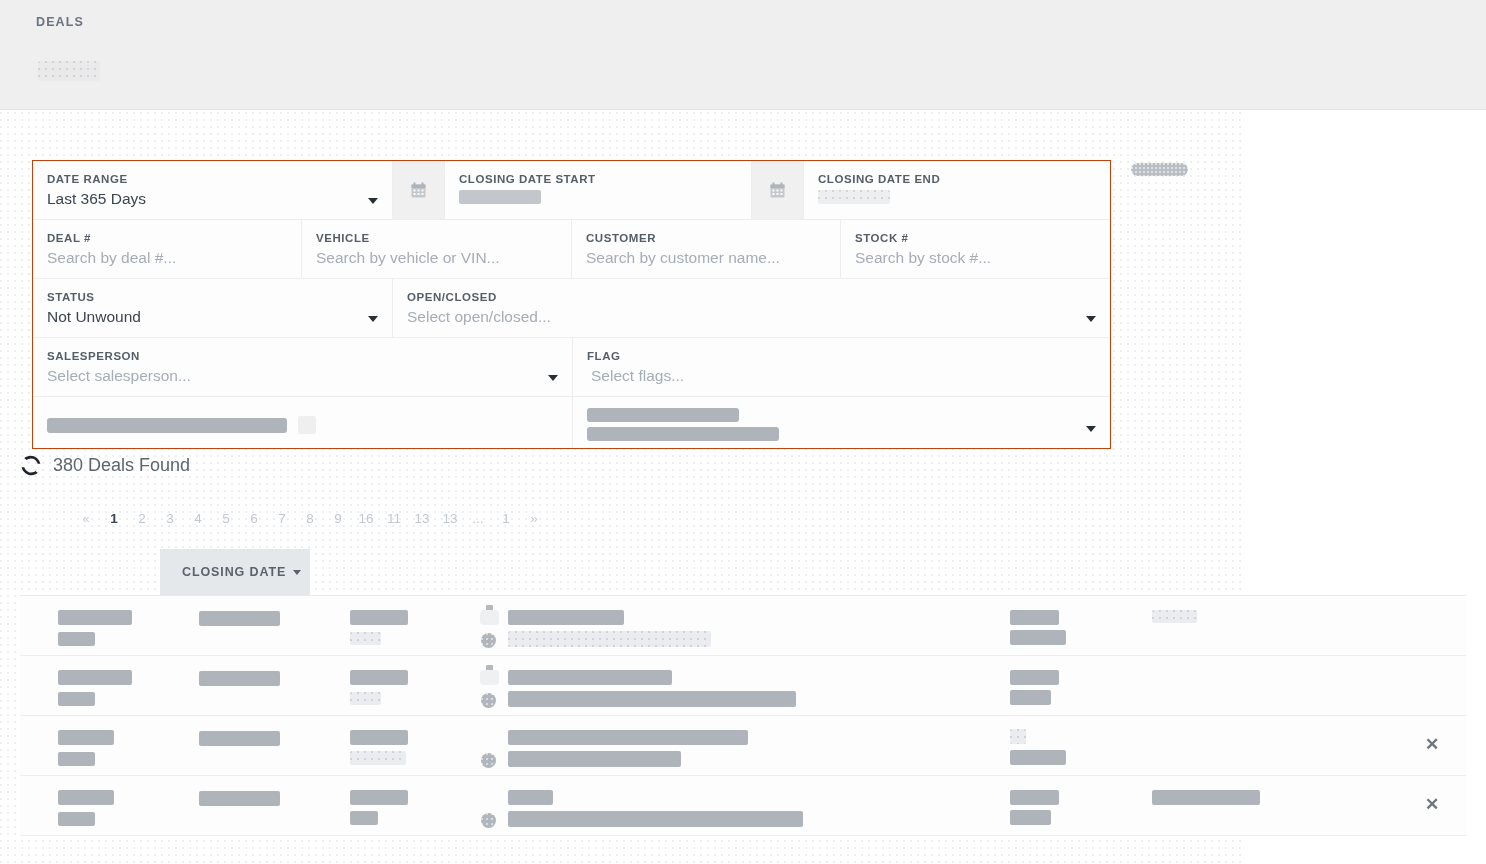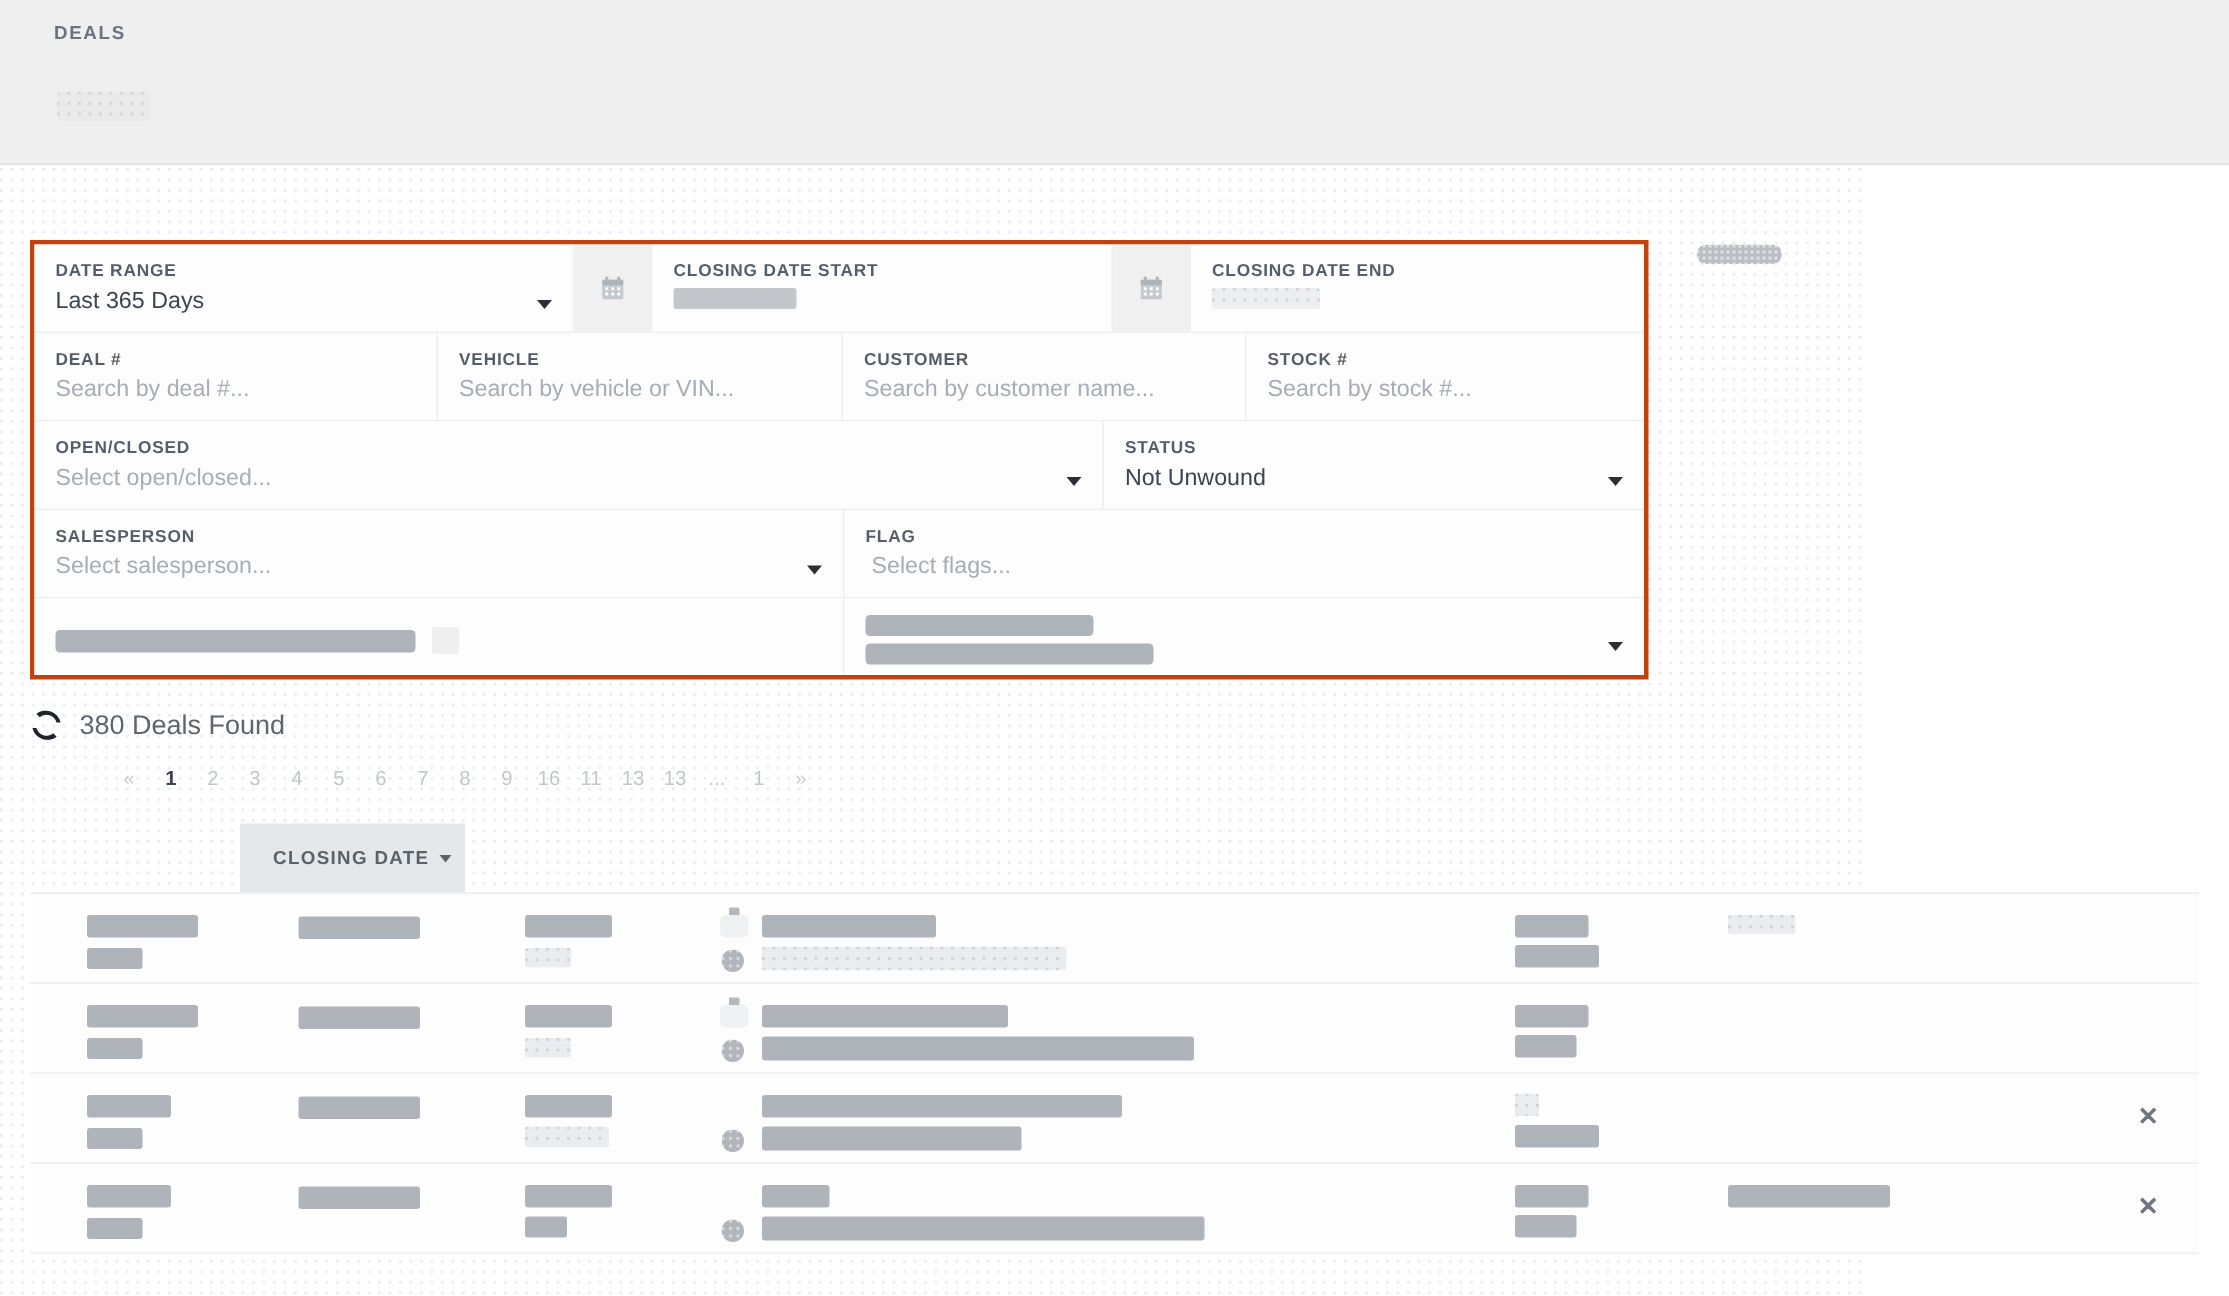--- a/index.html
+++ b/index.html
@@ -35,23 +35,23 @@
     position: absolute; left: 38px; top: 61px; width: 62px; height: 20px;
     border-radius: 3px;
     background-color: rgba(150,160,180,0.05);
     background-image:
       radial-gradient(circle at 1px 1px, rgba(120,130,160,0.22) 1px, transparent 1.2px);
     background-size: 7px 7px;
   }
 
   
   .filter-card {
-    position: absolute; left: 20px; top: 160px; width: 1079px;
+    position: absolute; left: 32px; top: 160px; width: 1079px;
     background: #fdfdfd;
-    border: 3px solid #c2410c;
+    border: 1px solid #c2410c;
   }
   .frow { display: flex; border-bottom: 1px solid #eceef0; }
   .frow:last-child { border-bottom: none; }
   .fcell {
     position: relative;
     border-right: 1px solid #eceef0;
     padding: 12px 14px 10px 14px;
     background: #fdfdfd;
     min-height: 55px;
   }
@@ -82,21 +82,21 @@
     background-color: rgba(180,185,195,0.22);
     background-image:
       radial-gradient(circle at 1px 1px, rgba(130,140,160,0.25) 1px, transparent 1.2px);
     background-size: 7px 7px;
   }
   .skel-bar { border-radius: 3px; background: #aeb4ba; }
   .skel-box { background: #efefef; border-radius: 2px; }
 
   
   .results {
-    position: absolute; left: 20px; top: 473px;
+    position: absolute; left: 20px; top: 455px;
     display: flex; align-items: flex-start; gap: 11px;
   }
   .results-text { font-size: 18px; color: #5d656e; }
 
   
   .pager {
     position: absolute; left: 72px; top: 508px;
     display: flex; align-items: center;
   }
   .pg {
@@ -241,28 +241,28 @@
         <div class="flabel">CUSTOMER</div>
         <div class="fvalue placeholder">Search by customer name...</div>
       </div>
       <div class="fcell" style="flex:1">
         <div class="flabel">STOCK #</div>
         <div class="fvalue placeholder">Search by stock #...</div>
       </div>
     </div>
 
     <div class="frow">
+      <div class="fcell" style="width:360px">
+        <div class="flabel">STATUS</div>
+        <div class="fvalue">Not Unwound</div>
+        <div class="caret"></div>
+      </div>
       <div class="fcell" style="flex:1">
         <div class="flabel">OPEN/CLOSED</div>
         <div class="fvalue placeholder">Select open/closed...</div>
-        <div class="caret"></div>
-      </div>
-      <div class="fcell" style="width:360px">
-        <div class="flabel">STATUS</div>
-        <div class="fvalue">Not Unwound</div>
         <div class="caret"></div>
       </div>
     </div>
 
     <div class="frow">
       <div class="fcell" style="width:540px">
         <div class="flabel">SALESPERSON</div>
         <div class="fvalue placeholder">Select salesperson...</div>
         <div class="caret"></div>
       </div>

